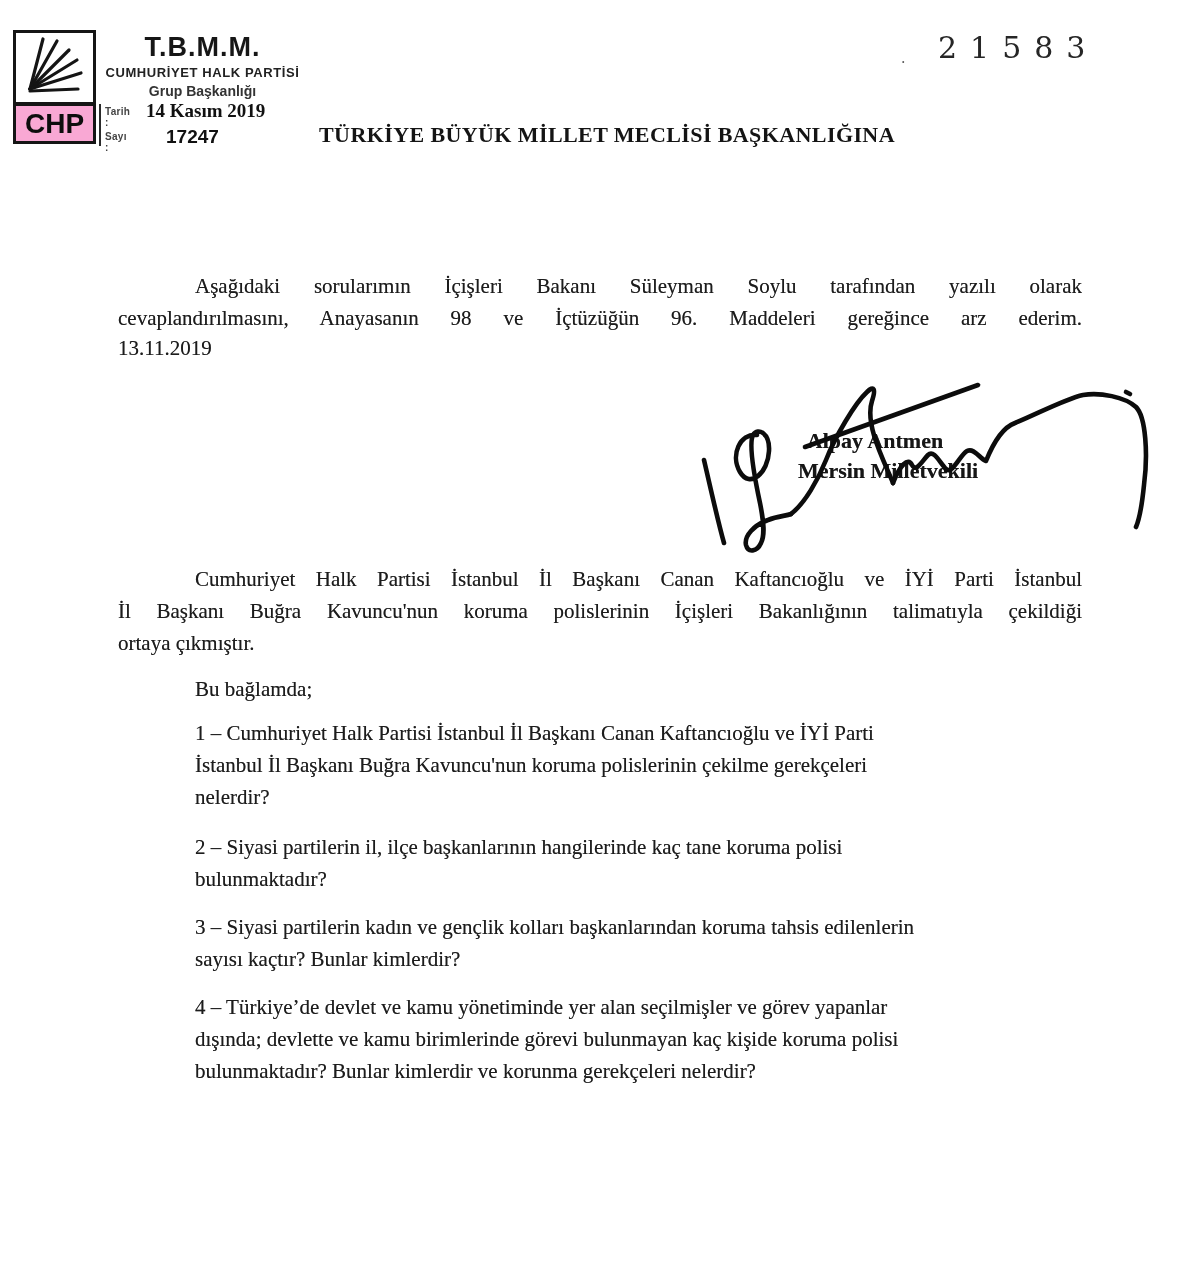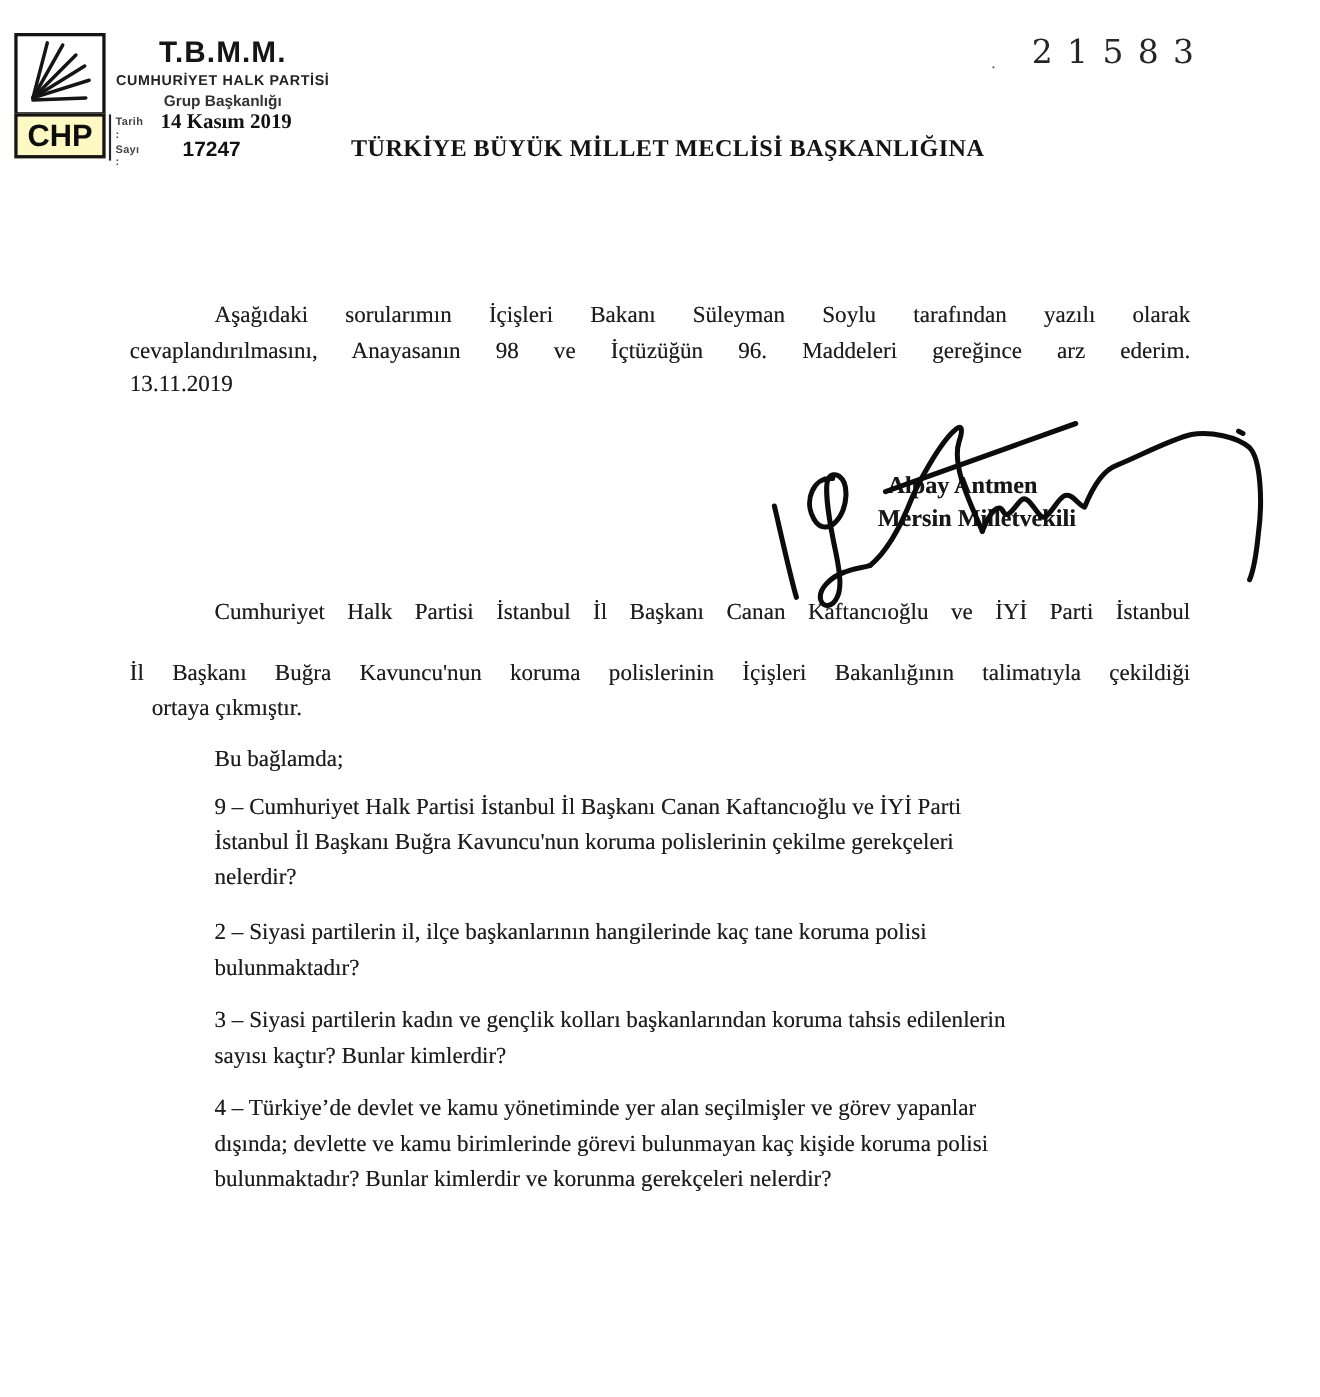--- a/index.html
+++ b/index.html
@@ -14,21 +14,21 @@
   
   .logo-box{
     position:absolute;left:13px;top:30px;width:83px;height:111px;
   }
   .logo-top{
     position:absolute;left:0;top:0;width:77px;height:69px;
     border:3px solid #151515;background:#fff;
   }
   .logo-bottom{
     position:absolute;left:0;top:73px;width:77px;height:35px;
-    border:3px solid #151515;background:#fef9c3;
+    border:3px solid #151515;background:#f9a8d4;
     display:flex;align-items:center;justify-content:center;
   }
   .logo-bottom span{
     font-family:"Liberation Sans", sans-serif;
     font-weight:bold;font-size:28px;letter-spacing:0px;color:#0d0d0d;
   }
   .hdr-center{
     position:absolute;left:85px;top:32px;width:235px;
     text-align:center;font-family:"Liberation Sans", sans-serif;color:#161616;
   }
@@ -132,27 +132,27 @@
     <g stroke="#0c0c0c" stroke-width="4.6" fill="none" stroke-linecap="round" stroke-linejoin="round">
       <path d="M 44,85 C 51,115 58,147 64,168"></path>
       <path d="M 97,60 C 80,58 70,80 80,97 C 90,114 108,98 109,76 C 110,58 98,52 93,60 C 89,68 94,100 100,128 C 104,148 105,160 101,168 C 97,177 88,178 86,170 C 84,161 94,150 108,145 C 118,141 126,141 131,139"></path>
       <path d="M 131,139 C 145,128 158,105 166,85 C 175,62 195,28 207,17 C 214,10 216,14 212,26 C 204,50 226,90 233,108"></path>
       <path d="M 233,108 C 240,90 248,82 252,90 C 256,98 262,86 268,80 C 274,74 280,88 286,94 C 292,100 300,80 307,76 C 314,72 320,84 326,86 C 334,66 344,52 355,48 C 375,40 405,24 423,20 C 440,17 465,22 476,32 C 486,42 488,80 484,110 C 482,130 479,145 476,152"></path>
       <path d="M 145,72 L 318,10"></path>
       <path d="M 466,17 l 4,2"></path>
     </g>
   </svg>
 
-  <div class="ln just ind" style="top:540px;">Cumhuriyet Halk Partisi İstanbul İl Başkanı Canan Kaftancıoğlu ve İYİ Parti İstanbul</div>
+  <div class="ln just ind" style="top:563px;">Cumhuriyet Halk Partisi İstanbul İl Başkanı Canan Kaftancıoğlu ve İYİ Parti İstanbul</div>
   <div class="ln just" style="top:595px;">İl Başkanı Buğra Kavuncu'nun koruma polislerinin İçişleri Bakanlığının talimatıyla çekildiği</div>
-  <div class="ln" style="top:627px;margin-left:20px;">ortaya çıkmıştır.</div>
+  <div class="ln" style="top:627px;">ortaya çıkmıştır.</div>
 
   <div class="ln qln" style="top:673px;">Bu bağlamda;</div>
 
-  <div class="ln qln" style="top:717px;">9 – Cumhuriyet Halk Partisi İstanbul İl Başkanı Canan Kaftancıoğlu ve İYİ Parti</div>
+  <div class="ln qln" style="top:717px;">1 – Cumhuriyet Halk Partisi İstanbul İl Başkanı Canan Kaftancıoğlu ve İYİ Parti</div>
   <div class="ln qln" style="top:749px;">İstanbul İl Başkanı Buğra Kavuncu'nun koruma polislerinin çekilme gerekçeleri</div>
   <div class="ln qln" style="top:781px;">nelerdir?</div>
 
   <div class="ln qln" style="top:831px;">2 – Siyasi partilerin il, ilçe başkanlarının hangilerinde kaç tane koruma polisi</div>
   <div class="ln qln" style="top:863px;">bulunmaktadır?</div>
 
   <div class="ln qln" style="top:911px;">3 – Siyasi partilerin kadın ve gençlik kolları başkanlarından koruma tahsis edilenlerin</div>
   <div class="ln qln" style="top:943px;">sayısı kaçtır? Bunlar kimlerdir?</div>
 
   <div class="ln qln" style="top:991px;">4 – Türkiye’de devlet ve kamu yönetiminde yer alan seçilmişler ve görev yapanlar</div>

